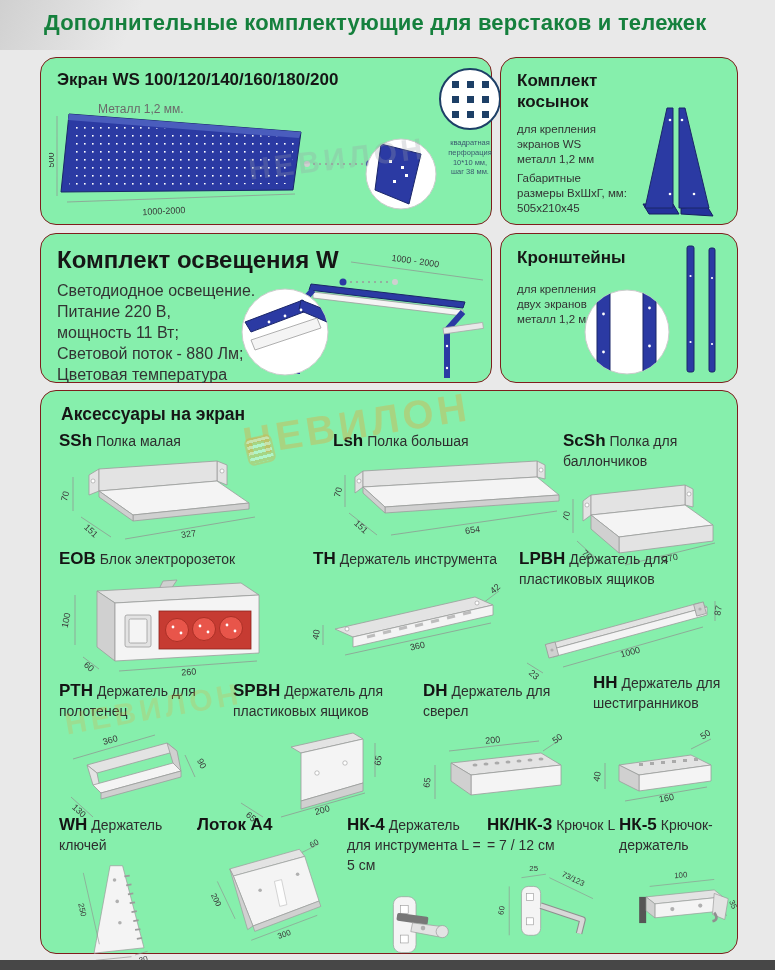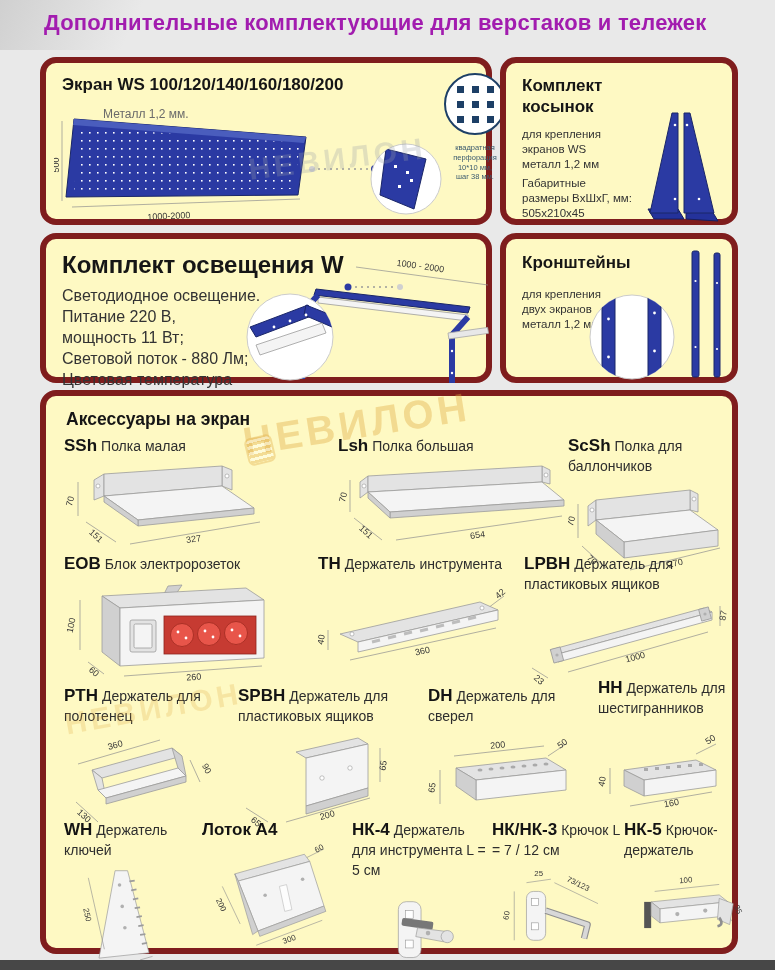--- a/index.html
+++ b/index.html
@@ -10,24 +10,24 @@
     position:relative;
     overflow:hidden;
     color:#1a1a1a;
   }
   .corner-streak{
     position:absolute; left:0; top:0; width:210px; height:50px;
     background:linear-gradient(115deg,#d0d0d0 0%,#dedede 35%,rgba(233,233,233,0) 62%);
   }
   .page-title{
     position:absolute; left:44px; top:10px; width:700px;
-    font-size:22px; font-weight:800; letter-spacing:.2px; color:#a21caf;
+    font-size:22px; font-weight:800; letter-spacing:.2px; color:#15803d;
   }
   .card{
-    position:absolute; background:#fef9c3; border:6px solid #7f1d1d;
+    position:absolute; background:#86efac; border:1px solid #7f1d1d;
     border-radius:16px;
   }
   #card-screen  { left:40px;  top:57px;  width:452px; height:168px; }
   #card-gussets { left:500px; top:57px;  width:238px; height:168px; }
   #card-light   { left:40px;  top:233px; width:452px; height:150px; }
   #card-brackets{ left:500px; top:233px; width:238px; height:150px; }
   #card-acc     { left:40px;  top:390px; width:698px; height:564px; }
 
   .card h2 { font-size:17px; font-weight:800; color:#161616; }
   .sub   { font-size:12px; color:#6a6a6a; }

